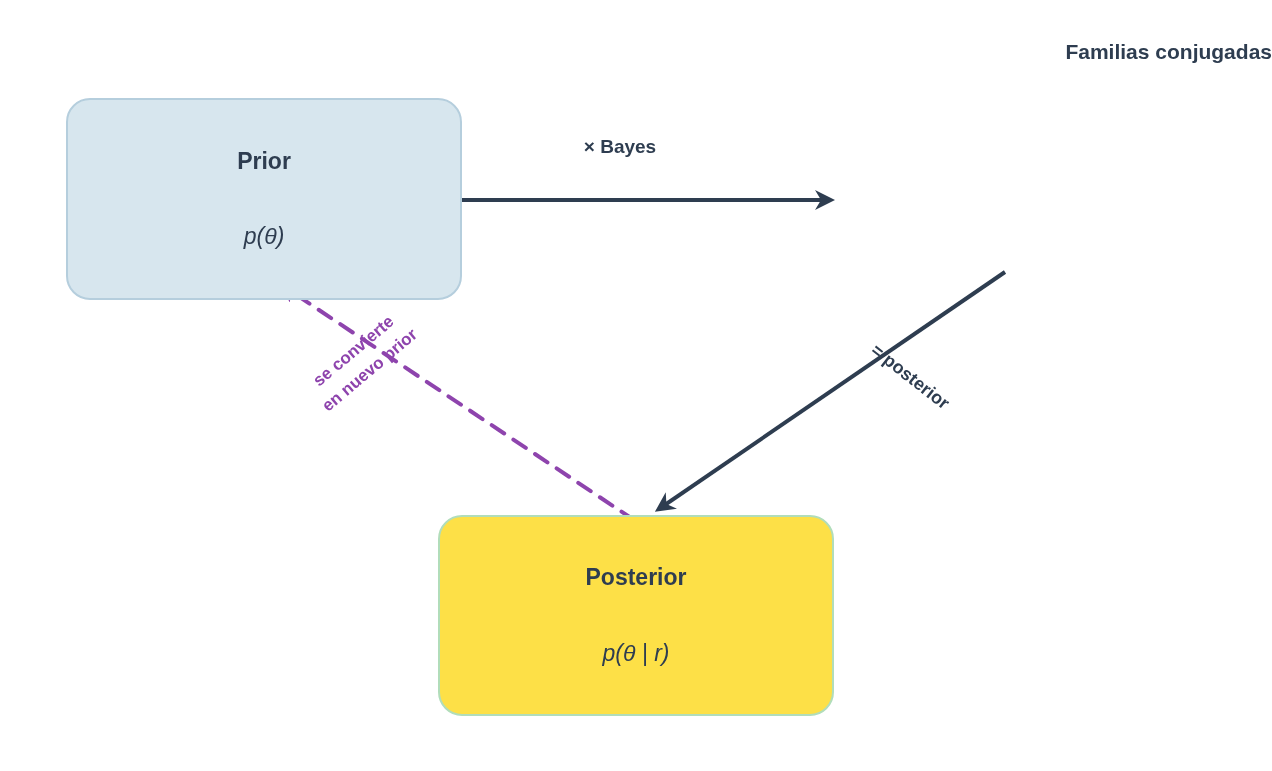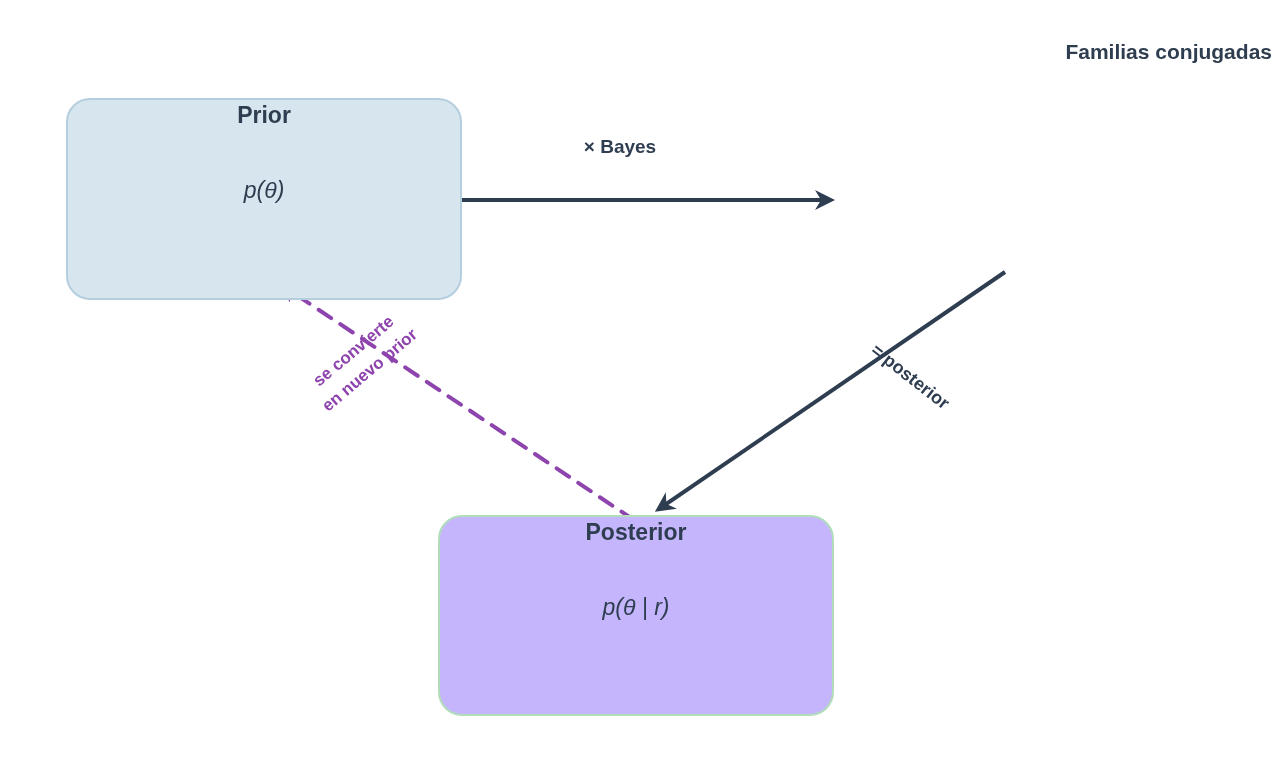--- a/index.html
+++ b/index.html
@@ -26,21 +26,21 @@
     color: #2e3d50;
   }
   .node {
     position: absolute;
     border-radius: 24px;
     border: 2px solid;
     box-sizing: border-box;
     display: flex;
     flex-direction: column;
     align-items: center;
-    justify-content: flex-start;
+    justify-content: center;
     text-align: center;
   }
   .node-label {
     font-size: 23px;
     font-weight: bold;
     color: #2e3d50;
     line-height: 1.35;
   }
   .node-formula {
     font-size: 23px;
@@ -63,21 +63,21 @@
     width: 396px;
     height: 202px;
     background: #fbead0;
     border-color: #f6d8a6;
   }
   .node-posterior {
     left: 438px;
     top: 515px;
     width: 396px;
     height: 201px;
-    background: #c4b5fd;
+    background: #fde047;
     border-color: #b1ddba;
   }
   .edges-svg {
     position: absolute;
     left: 0;
     top: 0;
     width: 1272px;
     height: 771px;
     pointer-events: none;
   }

